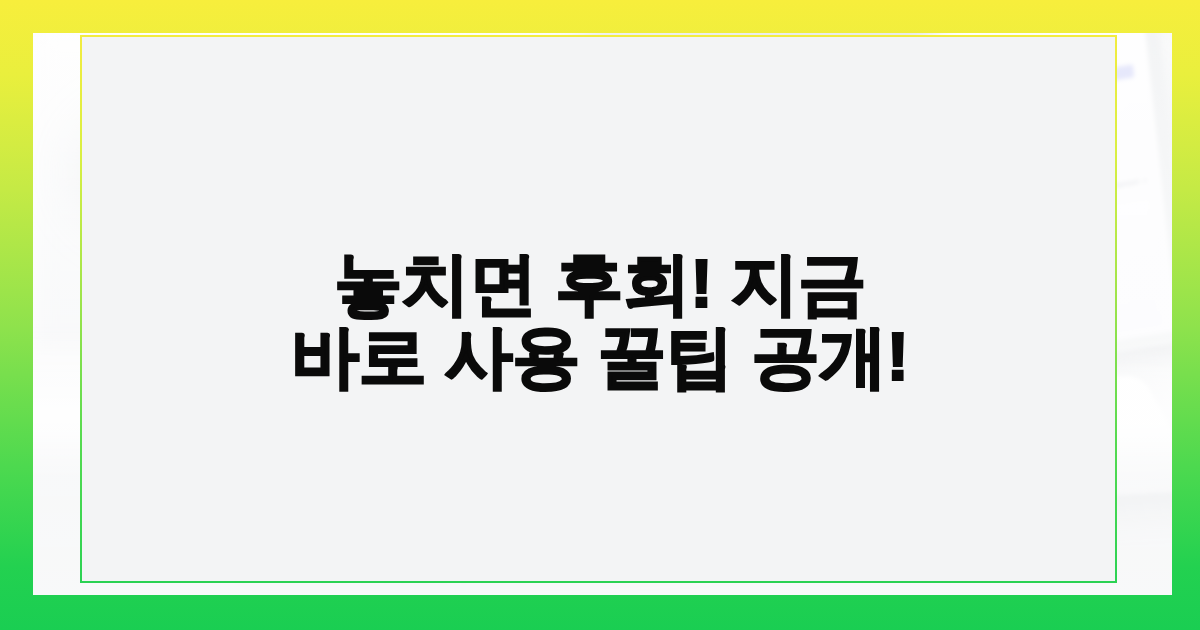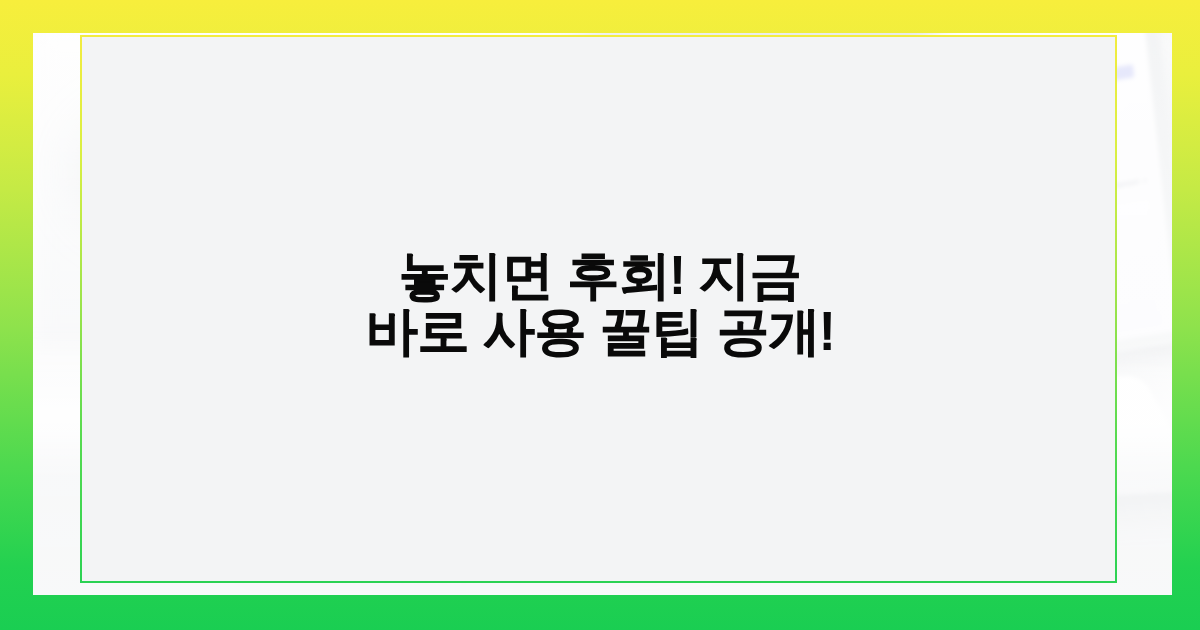--- a/index.html
+++ b/index.html
@@ -387,22 +387,22 @@
   
   .headline {
     position: absolute;
     z-index: 6;
     left: 0;
     right: 0;
     top: 247px;
     text-align: center;
     color: #0a0a0a;
     font-family: "Liberation Sans", sans-serif;
-    font-weight: normal;
-    font-size: 52px;
+    font-weight: bold;
+    font-size: 68px;
     line-height: 1.08;
     letter-spacing: -0.5px;
     -webkit-text-stroke: 2.2px #0a0a0a;
     text-shadow: 0 0 1px rgba(0,0,0,.55);
   }
   .headline .line { display: block; white-space: nowrap; }
 </style>
 </head>
 <body>
 

